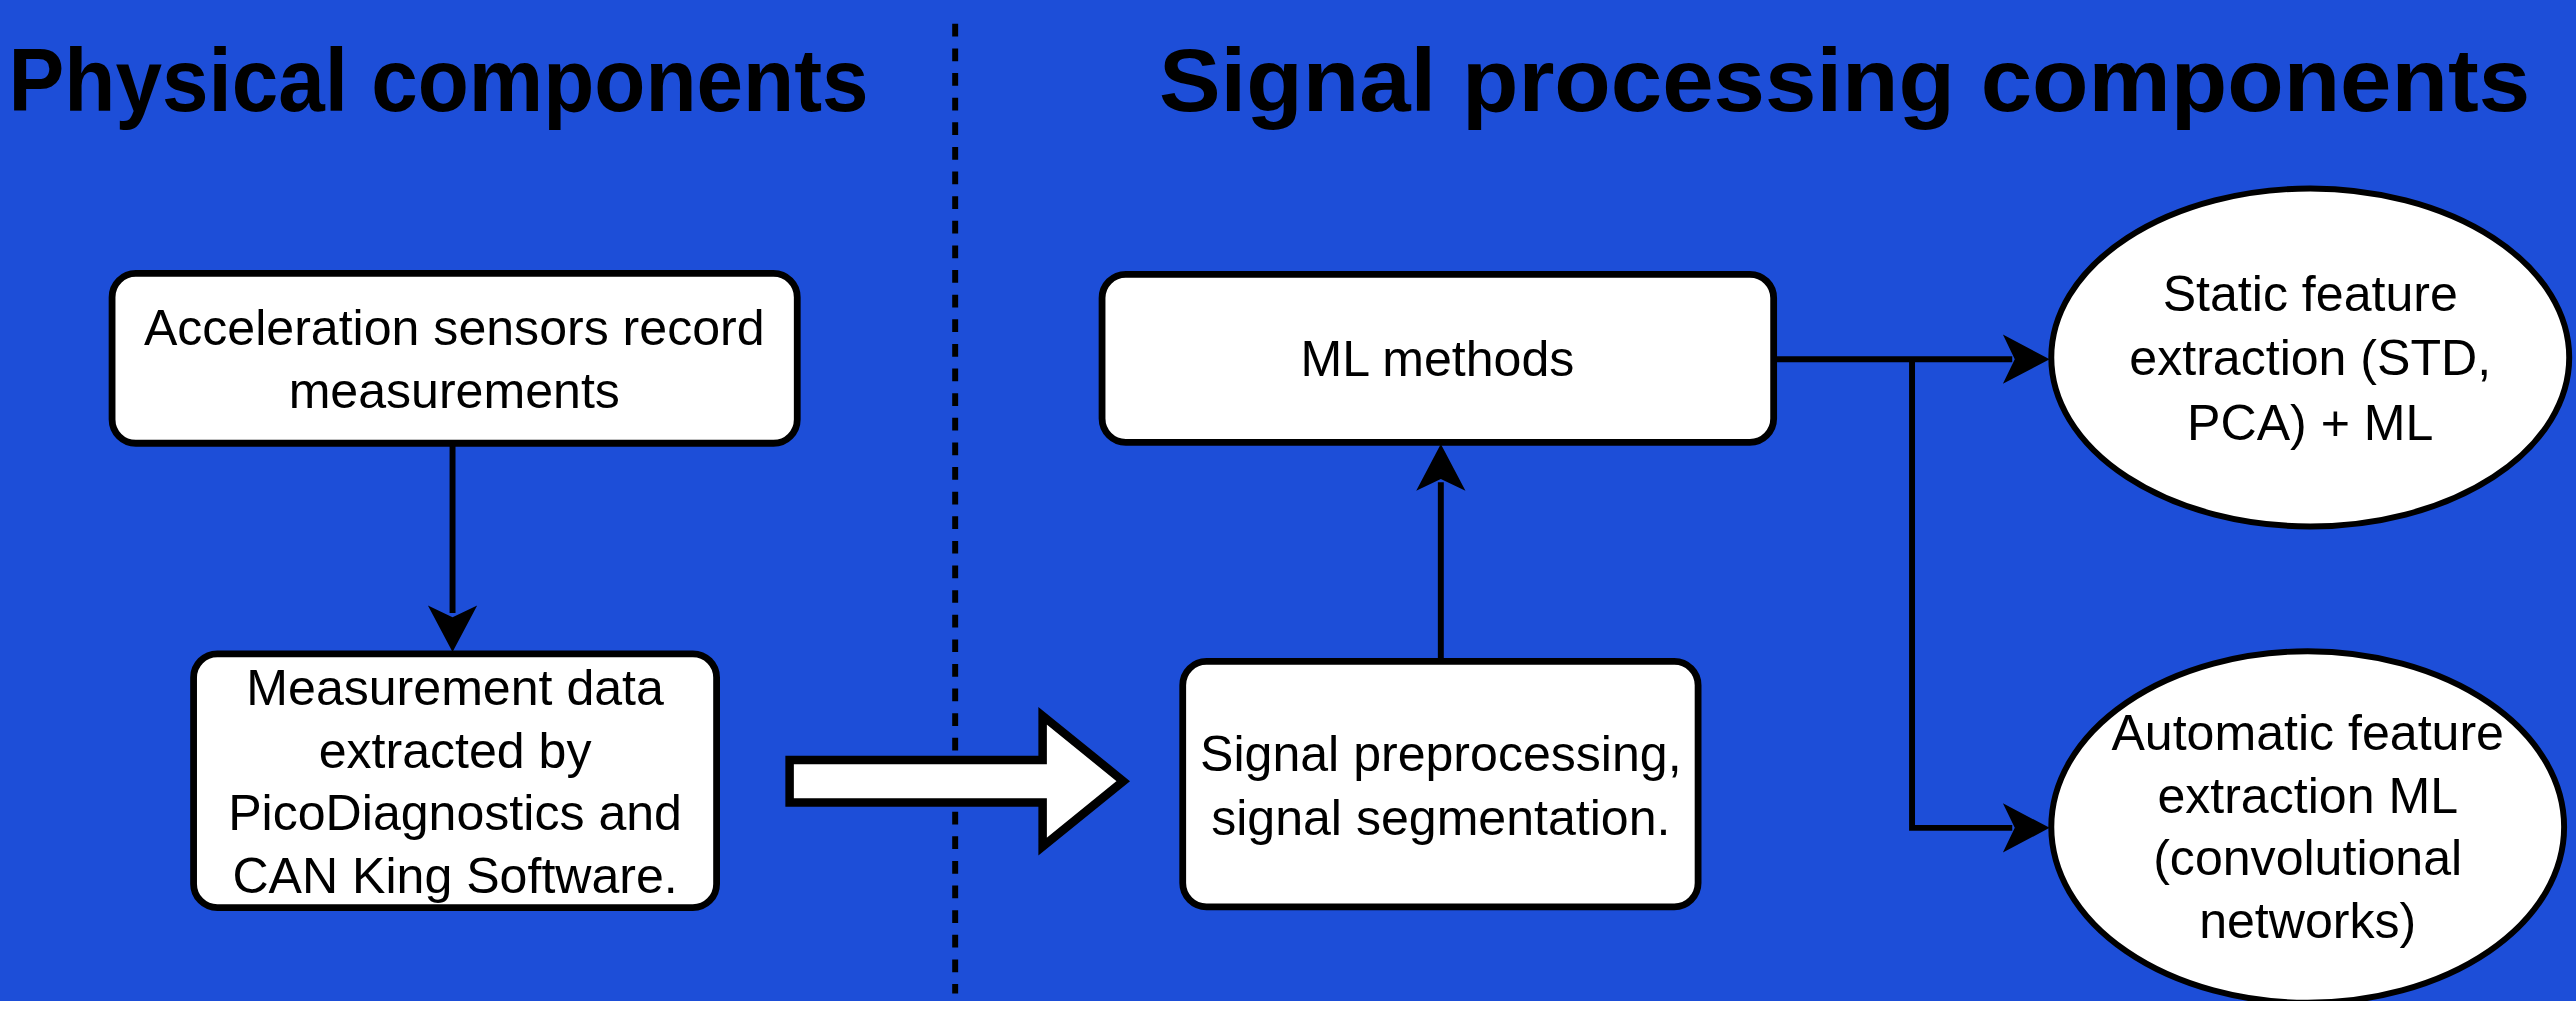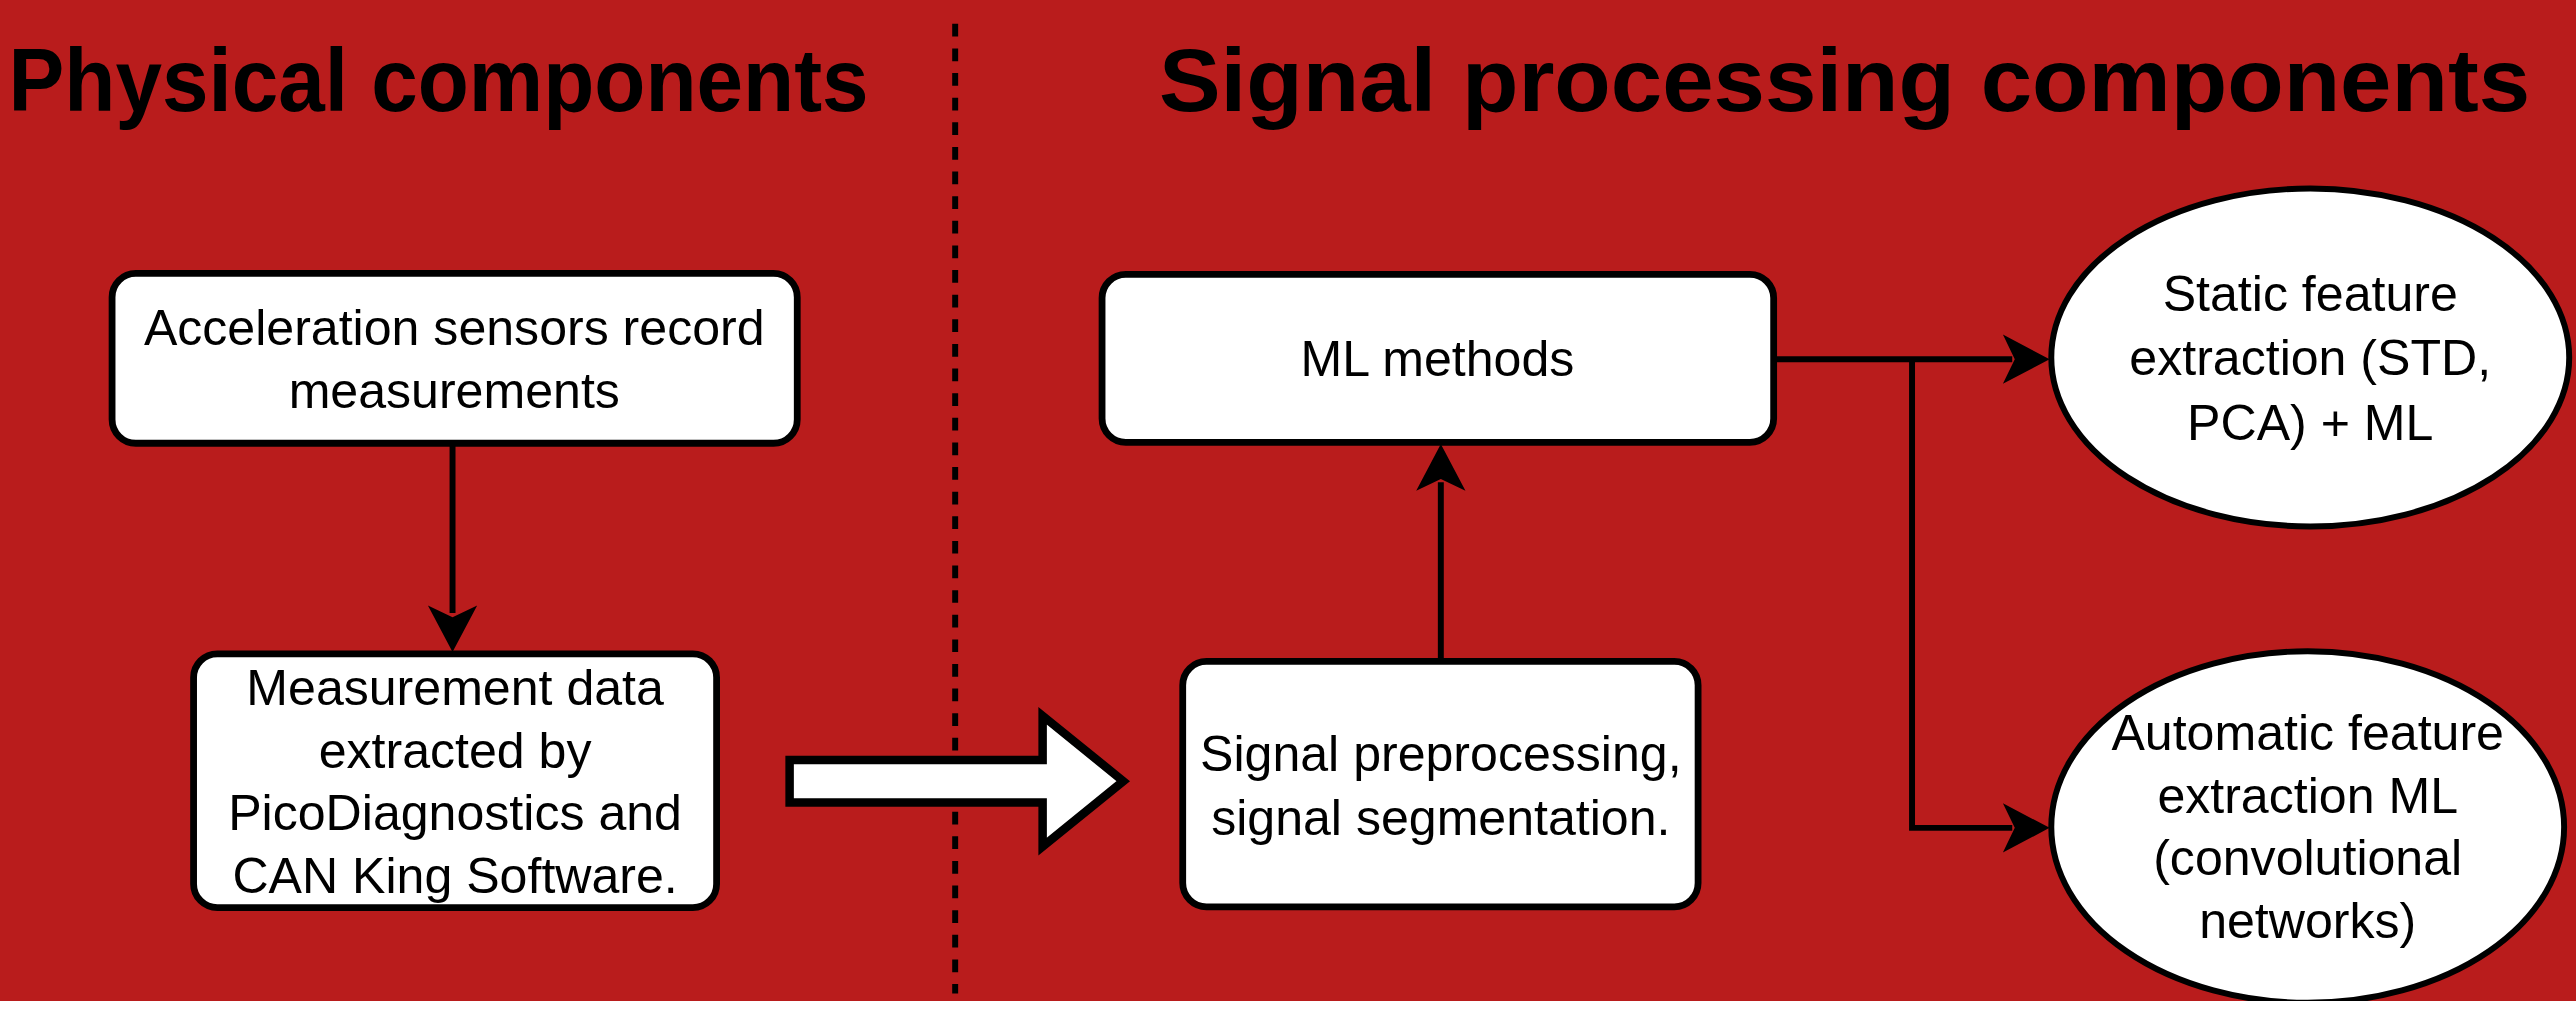--- a/index.html
+++ b/index.html
@@ -4,21 +4,21 @@
 <style>
   html, body {
     margin: 0;
     padding: 0;
     background: #ffffff;
   }
   .stage {
     position: relative;
     width: 2576px;
     height: 1001px;
-    background: #b91c1c;
+    background: #1d4ed8;
     overflow: hidden;
   }
   svg {
     display: block;
     font-family: "Liberation Sans", "DejaVu Sans", sans-serif;
   }
   .title-text {
     font-weight: bold;
     font-size: 105px;
     fill: #000000;

